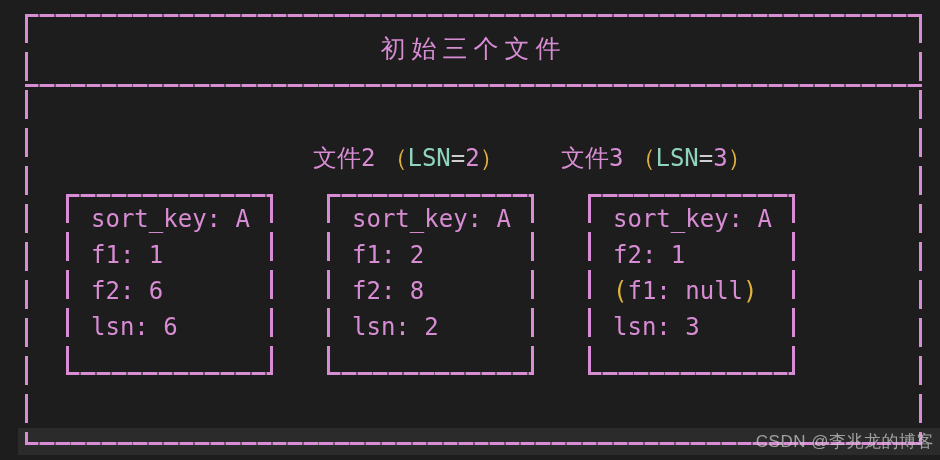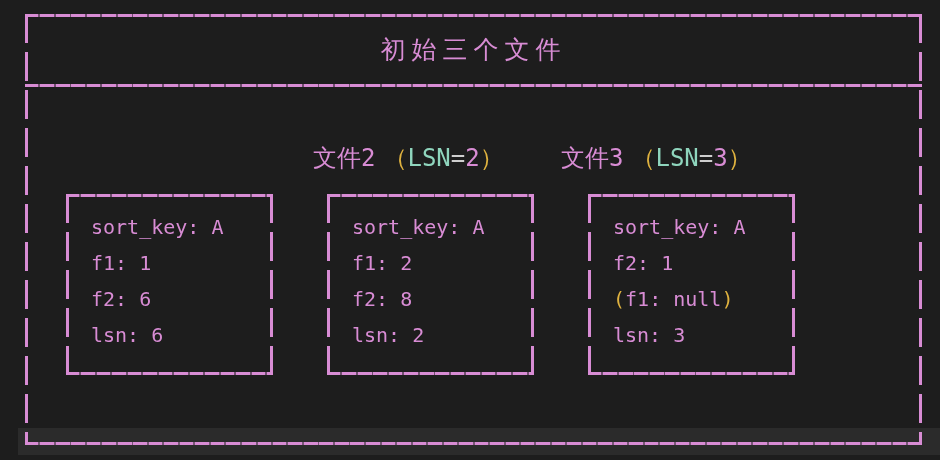--- a/index.html
+++ b/index.html
@@ -38,43 +38,43 @@
     position:absolute;top:0;bottom:0;width:3px;
     background:repeating-linear-gradient(180deg,var(--pink) 0 29px,transparent 29px 38px);
     z-index:2;
   }
   .hline.top{top:0;}
   .hline.divider{top:70px;}
   .hline.bottom{bottom:0;}
   .vline.left{left:0;}
   .vline.right{right:0;}
   .title-row{
-    position:absolute;left:0;right:0;top:0;height:52px;
-    display:flex;align-items:flex-end;justify-content:center;
+    position:absolute;left:0;right:0;top:8px;height:52px;
+    display:flex;align-items:center;justify-content:center;
   }
   .title-row span{
     color:var(--pink);font-size:25px;letter-spacing:6px;
   }
   .file-label{
     position:absolute;top:128px;height:32px;line-height:32px;
     font-size:24px;white-space:nowrap;
   }
   .file-label .name{color:var(--pink);}
   .file-label .paren{color:var(--yellow);}
   .file-label .paren.open{margin-left:8px;}
   .file-label .lsn{color:var(--mint);}
   .file-label .eq{color:var(--light);}
   .file-label .num{color:var(--pink);}
   .file-box{
     position:absolute;top:180px;width:207px;height:181px;
   }
   .file-box .content{
     position:absolute;left:3px;right:3px;top:3px;bottom:3px;
-    padding:12px 0 0 22px;
-    font-size:20px;line-height:36px;
+    padding:4px 0 0 22px;
+    font-size:24px;line-height:36px;
     white-space:nowrap;overflow:hidden;
   }
   .row{height:36px;}
   .seg{color:var(--pink);}
   .seg.yellow{color:var(--yellow);}
   .label-1{left:37px;}
   .label-2{left:288px;}
   .label-3{left:536px;}
   .box-1{left:41px;}
   .box-2{left:302px;}
@@ -143,14 +143,15 @@
       <div class="vline right"></div>
       <div class="content">
         <div class="row"><span class="seg">sort_key: A</span></div>
         <div class="row"><span class="seg">f2: 1</span></div>
         <div class="row"><span class="seg yellow">(</span><span class="seg">f1: null</span><span class="seg yellow">)</span></div>
         <div class="row"><span class="seg">lsn: 3</span></div>
       </div>
     </div>
   </div>
 
+  <div class="watermark">CSDN @李兆龙的博客</div>
 
 </div>
 
 </body></html>

